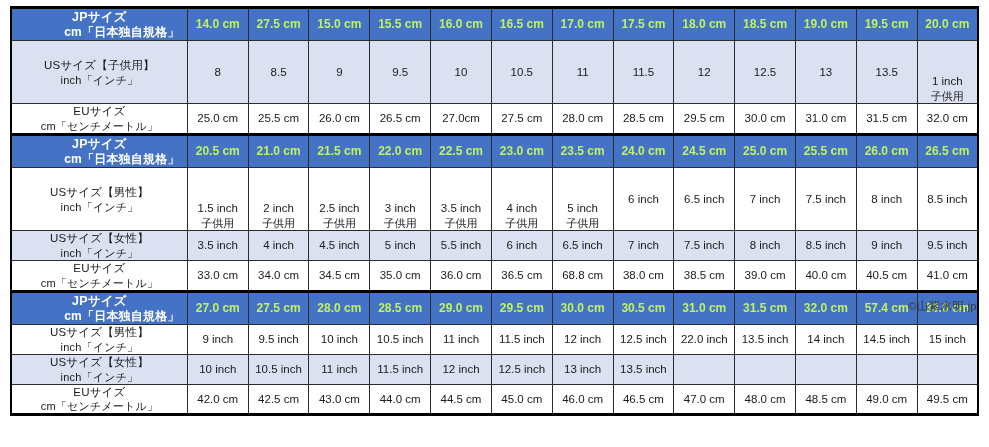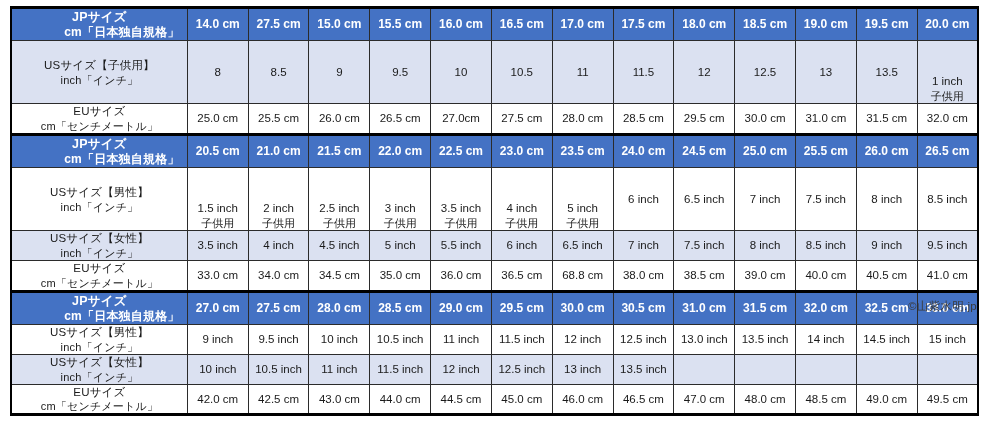--- a/index.html
+++ b/index.html
@@ -40,21 +40,21 @@
     color:#1a1a1a;
     letter-spacing:.2px;
     padding:1px 4px;
   }
   td.rowlabel .l1{display:block;}
   td.rowlabel .l2{display:block;font-size:11px;}
 
   
   tr.hdr td{
     background:#4472c4;
-    color:#ffffff;
+    color:#bef264;
     font-weight:bold;
     font-size:12px;
     border-color:#2b2b2b;
   }
   tr.hdr td.rowlabel{
     background:#4472c4;
     color:#ffffff;
     font-weight:bold;
   }
   tr.hdr td.rowlabel .l1{font-size:12.5px;}
@@ -286,37 +286,37 @@
           <td>27.5 cm</td>
           <td>28.0 cm</td>
           <td>28.5 cm</td>
           <td>29.0 cm</td>
           <td>29.5 cm</td>
           <td>30.0 cm</td>
           <td>30.5 cm</td>
           <td>31.0 cm</td>
           <td>31.5 cm</td>
           <td>32.0 cm</td>
-          <td>32.5 cm</td>
+          <td>57.4 cm</td>
           <td>33.0 cm</td>
         </tr>
         <tr class="plain">
           <td class="rowlabel">
             <span class="l1">USサイズ【男性】</span>
             <span class="l2">inch「インチ」</span>
           </td>
           <td>9 inch</td>
           <td>9.5 inch</td>
           <td>10 inch</td>
           <td>10.5 inch</td>
           <td>11 inch</td>
           <td>11.5 inch</td>
           <td>12 inch</td>
           <td>12.5 inch</td>
-          <td>13.0 inch</td>
+          <td>22.0 inch</td>
           <td>13.5 inch</td>
           <td>14 inch</td>
           <td>14.5 inch</td>
           <td>15 inch</td>
         </tr>
         <tr class="shade">
           <td class="rowlabel">
             <span class="l1">USサイズ【女性】</span>
             <span class="l2">inch「インチ」</span>
           </td>

